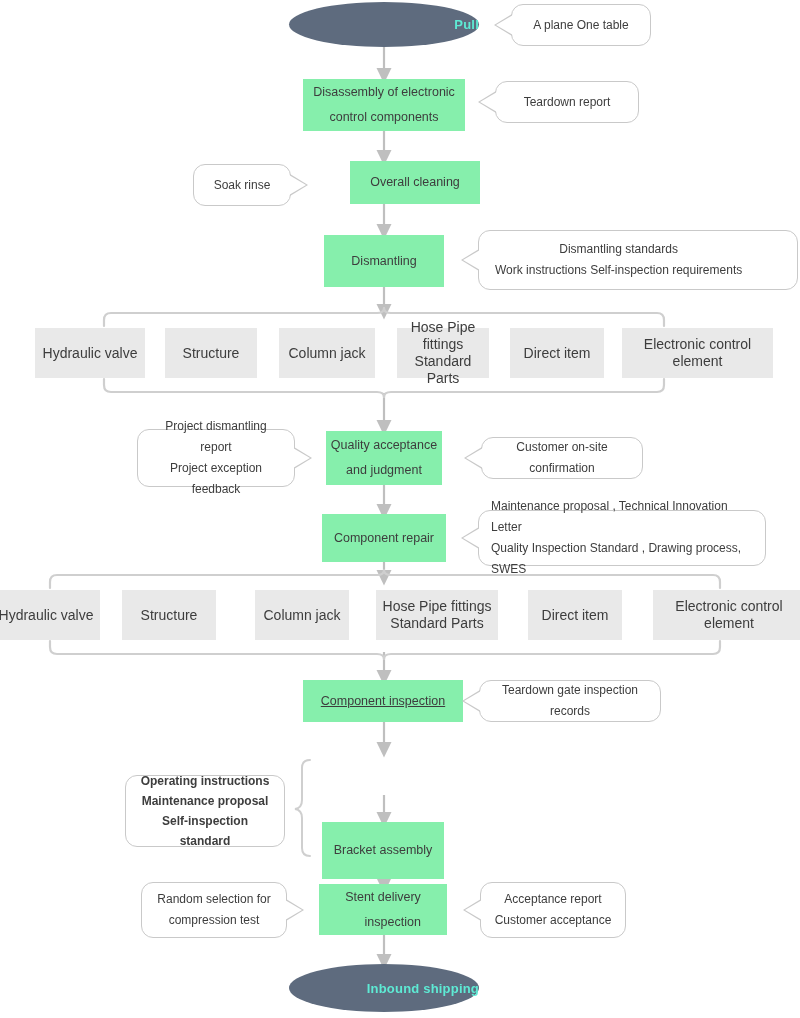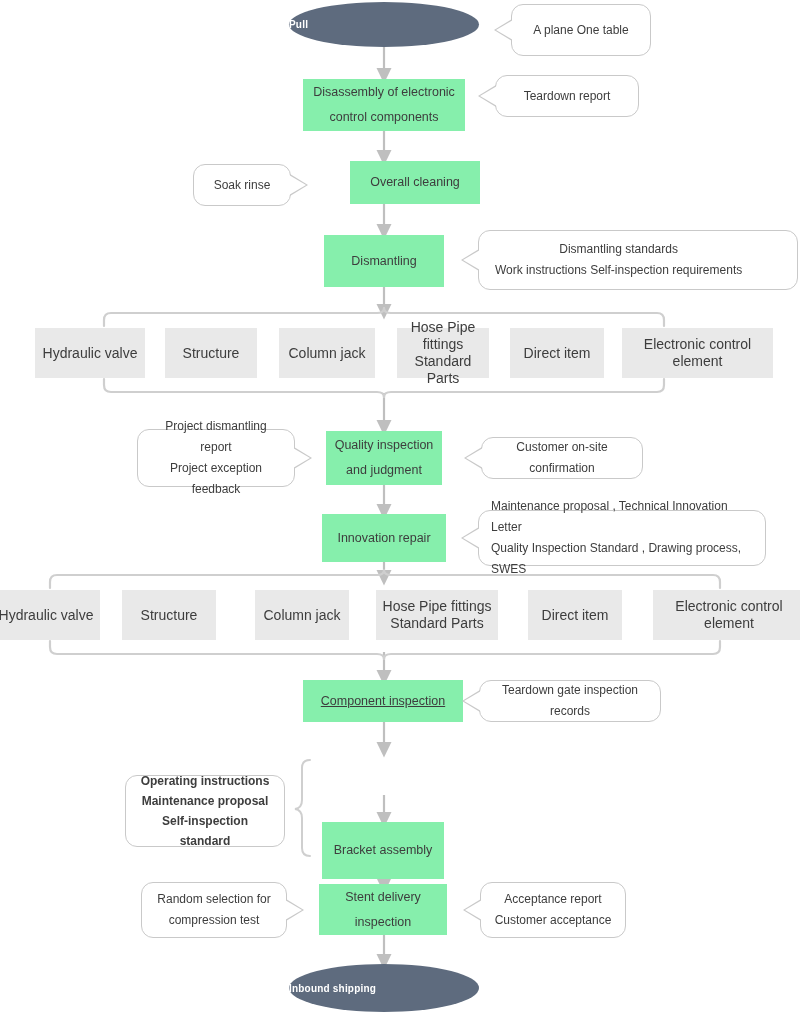--- a/index.html
+++ b/index.html
@@ -26,23 +26,23 @@
     line-height:25px;
     color:#3d3d3d;
     white-space:pre-line;
   }
   .terminator {
     position:absolute;
     background:#5e6b7e;
     border-radius:50%;
     display:flex;
     align-items:center;
-    justify-content:flex-start;
-    color:#ffffff;
-    font-size:10px;
+    justify-content:flex-end;
+    color:#5eead4;
+    font-size:13px;
     font-weight:bold;
     letter-spacing:.2px;
   }
   .chip {
     position:absolute;
     background:#e9e9e9;
     display:flex;
     align-items:center;
     justify-content:center;
     text-align:center;
@@ -169,38 +169,38 @@
 
   <div class="node" style="left:312px; top:161px; width:130px; height:43px;margin-left:38px;">
     <span>Overall cleaning</span>
   </div>
 
   <div class="node" style="left:324px; top:235px; width:120px; height:52px;">
     <span>Dismantling</span>
   </div>
 
   <div class="node" style="left:326px; top:431px; width:116px; height:54px;">
-    <span>Quality inspection
+    <span>Quality acceptance
 and judgment</span>
   </div>
 
   <div class="node" style="left:322px; top:514px; width:124px; height:48px;">
-    <span>Innovation repair</span>
+    <span>Component repair</span>
   </div>
 
   <div class="node" style="left:303px; top:680px; width:160px; height:42px;text-decoration:underline;">
     <span>Component inspection</span>
   </div>
 
 
   <div class="node" style="left:322px; top:822px; width:122px; height:57px;">
     <span>Bracket assembly</span>
   </div>
 
-  <div class="node" style="left:319px; top:884px; width:128px; height:51px;">
+  <div class="node" style="left:319px; top:884px; width:128px; height:51px;text-align:right;">
     <span>Stent delivery
 inspection</span>
   </div>
 
   <div class="terminator" style="left:289px; top:964px; width:190px; height:48px;">
     <span>Inbound shipping</span>
   </div>
 
   <div class="chip" style="left:35px; top:328px; width:110px; height:50px;">
     <span>Hydraulic valve</span>
@@ -235,25 +235,25 @@
     <span>Hose  Pipe fittings
 Standard Parts</span>
   </div>
   <div class="chip" style="left:528px; top:590px; width:94px; height:50px;">
     <span>Direct item</span>
   </div>
   <div class="chip" style="left:653px; top:590px; width:152px; height:50px;">
     <span>Electronic control element</span>
   </div>
 
-  <div class="callout left-tip" style="left:511px; top:4px; width:140px; height:52px;justify-content:center;">
+  <div class="callout left-tip" style="left:511px; top:4px; width:140px; height:42px;justify-content:center;">
     <span>A plane One table</span>
   </div>
 
-  <div class="callout left-tip" style="left:495px; top:75px; width:144px; height:42px;">
+  <div class="callout left-tip" style="left:495px; top:81px; width:144px; height:42px;">
     <span>Teardown report</span>
   </div>
 
   <div class="callout right-tip" style="left:193px; top:164px; width:98px; height:42px;">
     <span>Soak rinse</span>
   </div>
 
   <div class="callout left-tip" style="left:478px; top:230px; width:320px; height:60px; justify-content:flex-start; text-align:center; padding-left:16px;">
     <span>Dismantling standards
 Work instructions   Self-inspection requirements</span>

